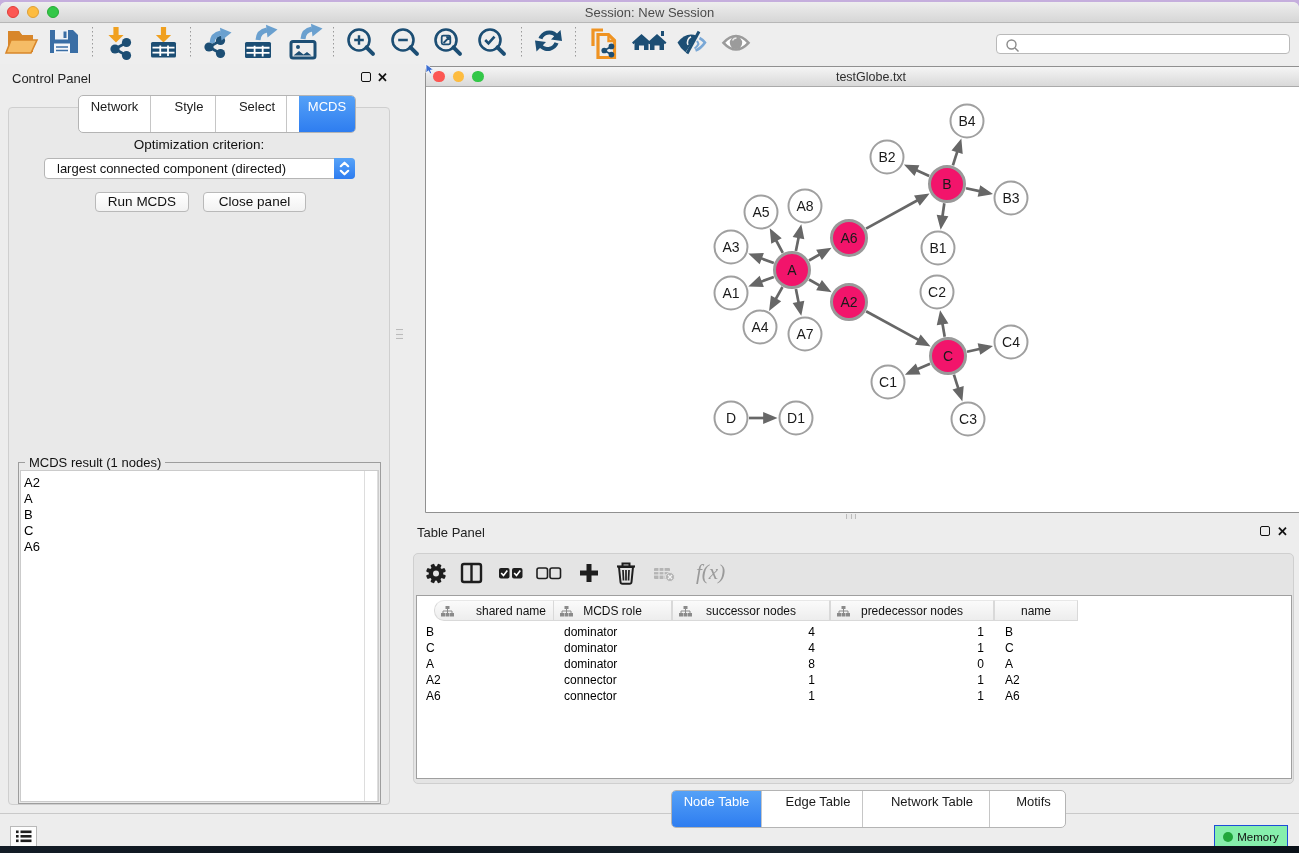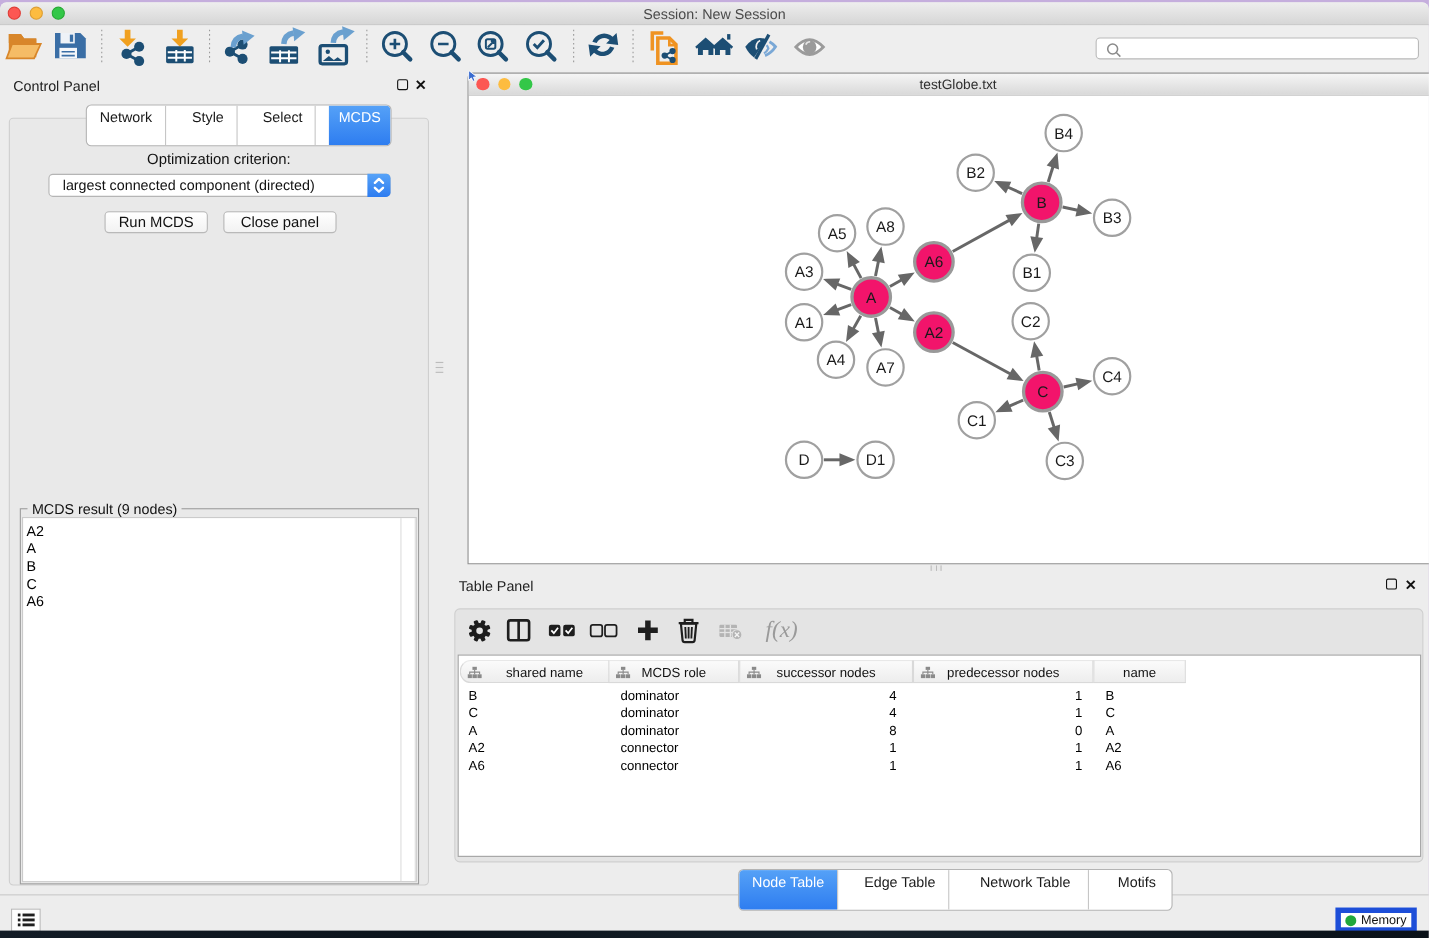--- a/index.html
+++ b/index.html
@@ -40,21 +40,21 @@
 #tp-title { position:absolute; left:417px; top:525px; font-size:13px; color:#222; }
 #tp-box { position:absolute; left:413px; top:553px; width:881px; height:231px; background:#e4e4e4; border:1px solid #cfcfcf; border-radius:5px; }
 #tp-table { position:absolute; left:2px; top:41px; width:876px; height:184px; background:#fff; border:1px solid #9f9f9f; }
 .th { position:absolute; top:4px; height:21px; background:linear-gradient(#fbfbfb,#ededed); border:1px solid #d9d9d9; border-top:1px solid #e8e8e8; font-size:12px; color:#111; }
 .th .htxt { position:absolute; width:100%; text-align:center; top:3px; }
 .trow { position:absolute; font-size:12px; color:#000; height:16px; }
 .cell { position:absolute; top:2px; }
 .num { text-align:right; }
 
 #bottombar { position:absolute; left:0; top:811px; width:1299px; height:33px; background:#ededed; border-top:1px solid #c9c9c9; }
-#memorybtn { position:absolute; right:11px; top:11px; width:74px; height:23px; background:#ffffff; border:5px solid #1d4ed8; font-size:11.5px; color:#111; display:flex; align-items:center; justify-content:center; }
+#memorybtn { position:absolute; right:11px; top:11px; width:74px; height:23px; background:#86efac; border:1px solid #1d4ed8; font-size:11.5px; color:#111; display:flex; align-items:center; justify-content:center; }
 #listbtn { position:absolute; left:10px; top:12px; width:27px; height:21px; background:#fdfdfd; border:1px solid #b9b9b9; }
 #darkstrip { position:absolute; left:0; top:844px; width:1299px; height:7px; background:linear-gradient(90deg,#131c26,#0c141c 30%,#17222b 60%,#0a1118); }
 text.nl { font-family:"Liberation Sans",sans-serif; font-size:14px; fill:#1a1a1a; text-anchor:middle; stroke:none; }
 </style>
 </head>
 <body>
 <div id="win">
   <div id="titlebar">
     <div class="tl" style="left:7px; background:#fc5753; border:0.5px solid #df3e38;"></div>
     <div class="tl" style="left:27px; background:#fdbc40; border:0.5px solid #de9f34;"></div>
@@ -208,21 +208,21 @@
               <g stroke="#fff" stroke-width="2.2" fill="none" stroke-linecap="round" stroke-linejoin="round">
                 <path d="M6.8 8.2 L10.5 4.7 L14.2 8.2"></path>
                 <path d="M6.8 12.8 L10.5 16.3 L14.2 12.8"></path>
               </g>
             </svg></div>
       </div>
       <div id="optlabel">Optimization criterion:</div>
       <div class="pushbtn" style="left:86px; top:84px; width:94px;">Run MCDS</div>
       <div class="pushbtn" style="left:194px; top:84px; width:103px;">Close panel</div>
       <div id="resultbox">
-        <div class="legend">MCDS result (9 nodes)</div>
+        <div class="legend">MCDS result (1 nodes)</div>
         <div id="resultlist">
           <div class="it">A2</div>
             <div class="it">A</div>
             <div class="it">B</div>
             <div class="it">C</div>
             <div class="it">A6</div>
           <div class="sb"></div>
             <div class="sb2"></div>
         </div>
       </div>
@@ -373,21 +373,21 @@
               <line x1="240" y1="21" x2="256" y2="21"></line>
               <line x1="245" y1="14" x2="245" y2="25"></line>
               <line x1="250" y1="14" x2="250" y2="25"></line>
             </g>
 <circle cx="256" cy="23" r="4.5" fill="#8d8d8d" stroke="#e4e4e4" stroke-width="1"></circle>
 <path d="M254 21 l4 4 M258 21 l-4 4" stroke="#fff" stroke-width="1.3"></path>
           </g>
         </svg>
         <div style="position:absolute;left:282px;top:6px;font-family:'Liberation Serif',serif;font-style:italic;font-size:21px;color:#9a9a9a;">f(x)</div>
       <div id="tp-table">
-        <div class="th" style="left:1px; width:154px;border-radius:10px;">
+        <div class="th" style="left:17px; width:154px;border-radius:10px;">
             <svg style="position:absolute;left:6px;top:5px;" width="13" height="11" viewBox="0 0 13 11">
               <g fill="#8a8a8a">
                 <rect x="4.5" y="0" width="4" height="3"></rect>
                 <rect x="0" y="7" width="4" height="3.5"></rect>
                 <rect x="4.5" y="7" width="4" height="3.5"></rect>
                 <rect x="9" y="7" width="4" height="3.5"></rect>
               </g>
               <g stroke="#8a8a8a" stroke-width="1" fill="none">
                 <path d="M6.5 3 V5 M2 7 V5 H11 V7 M6.5 5 V7"></path>
               </g>

